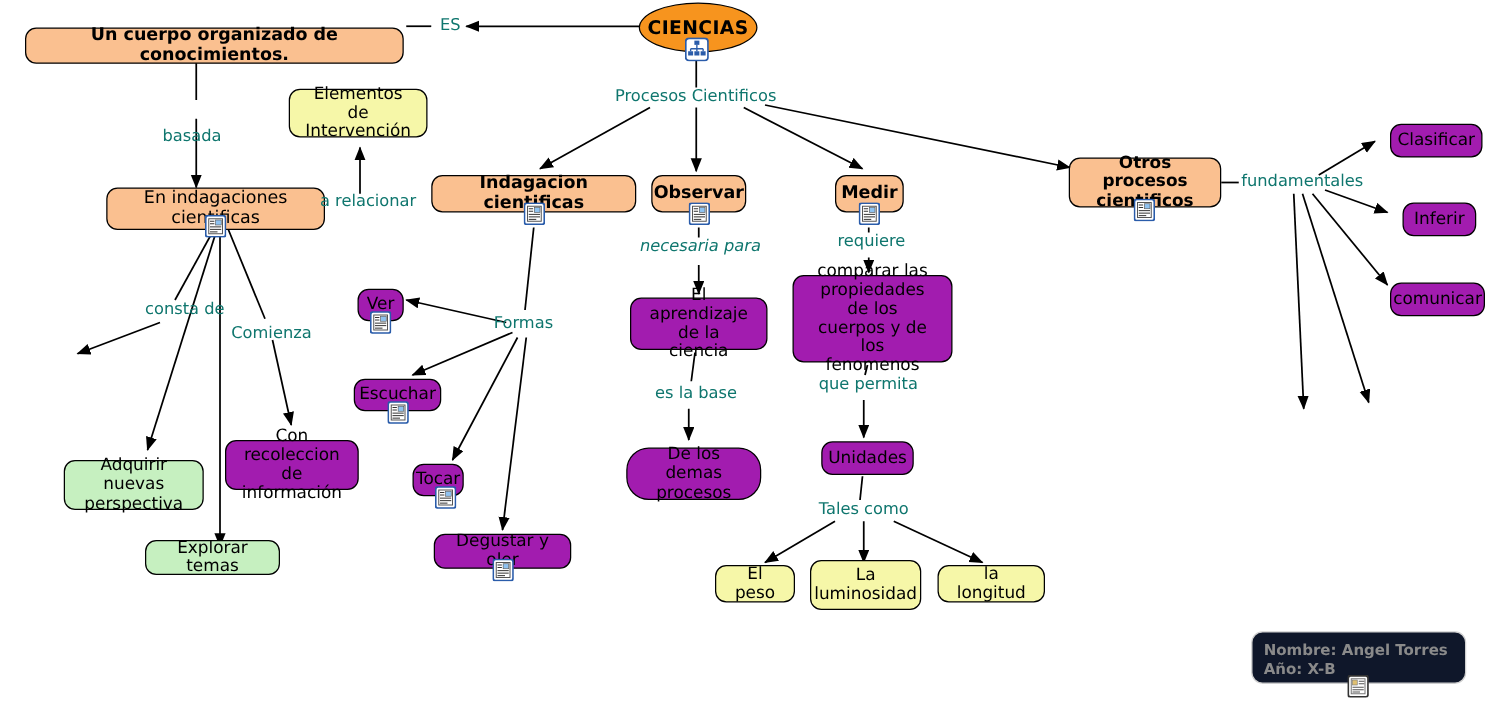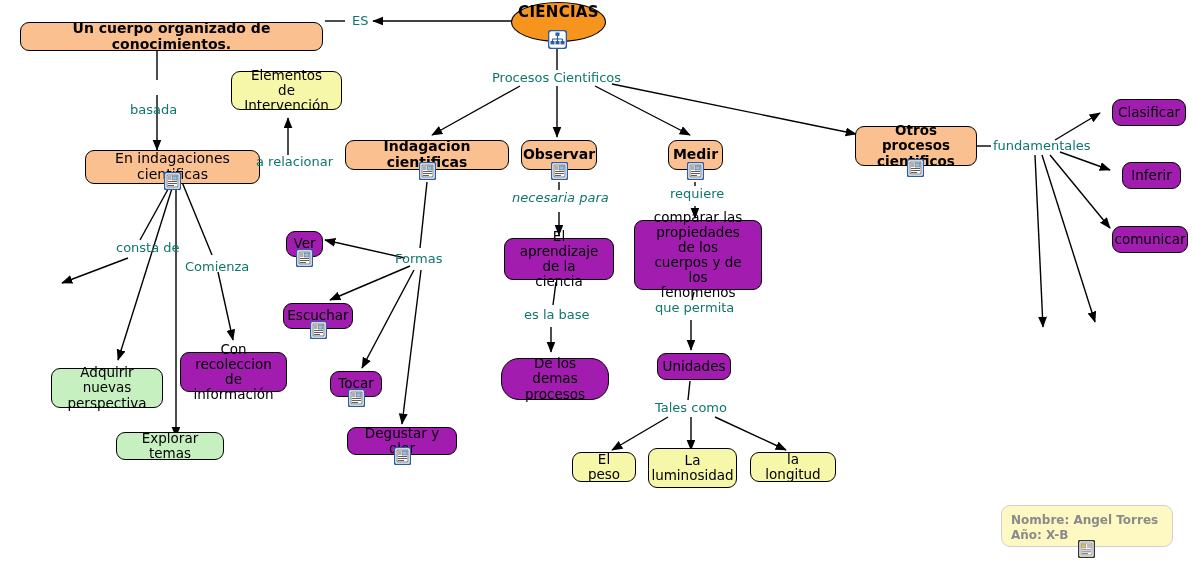--- a/index.html
+++ b/index.html
@@ -13,32 +13,32 @@
         text-align:center;line-height:1.12;color:#000;z-index:5;}
   .node span.lbl{display:block;padding:0 16px;}
 
   .n-orange{background:#fac090;}
   .n-orange-b{background:#fac090;font-weight:bold;}
   .n-blue{background:#a21caf;}
   .n-green{background:#c6f0c0;}
   .n-yellow{background:#f6f7a8;}
 
   .ellipse{position:absolute;background:#f7941e;border:1px solid #000;
-           border-radius:50%;display:flex;justify-content:center;
+           border-radius:50%;display:flex;align-items:center;justify-content:center;
            font-weight:bold;font-size:15px;letter-spacing:.3px;z-index:5;}
 
   .elabel{position:absolute;font-size:13px;color:#0f766e;white-space:nowrap;
           background:transparent;z-index:6;}
 
   
   .ricon{position:absolute;width:17px;height:18px;z-index:9;}
   .ricon.tree{width:19px;height:19px;}
 
   .footer{position:absolute;left:1001px;top:505px;width:172px;height:42px;
-          border:1px solid #d0d0d0;border-radius:9px;background:#fef9c3;
+          border:1px solid #d0d0d0;border-radius:9px;background:#0f172a;
           color:#8a8a8a;font-weight:bold;font-size:12px;line-height:1.25;
           padding:7px 0 16px 9px;box-sizing:border-box;z-index:5;}
   .footer div{white-space:nowrap;}
 </style>
 </head>
 <body>
 
 <div id="canvas">
 
   <svg class="edges" viewBox="0 0 1192 565" xmlns="http://www.w3.org/2000/svg">
@@ -236,21 +236,21 @@
   </div>
   <span class="ricon" style="left:310px;top:321px;">
     <svg viewBox="0 0 17 18" width="17" height="18">
       <rect x="0.5" y="0.5" width="16" height="17" rx="2" fill="#ffffff" stroke="#2a5caa" stroke-width="1.5"></rect>
       <rect x="3" y="3" width="11" height="12" fill="#ffffff" stroke="#555" stroke-width="0.8"></rect>
       <rect x="8.5" y="4" width="4.5" height="4" fill="#8fc2f0" stroke="#555" stroke-width="0.5"></rect>
       <path d="M4,5 h3.5 M4,7 h3.5 M4,9.5 h9 M4,11.5 h9 M4,13.5 h6" stroke="#333" stroke-width="0.8"></path>
     </svg>
   </span>
 
-  <div class="node n-blue" style="left:330px;top:371px;width:52px;height:26px;font-size:13.5px;">
+  <div class="node n-blue" style="left:330px;top:371px;width:41px;height:26px;font-size:13.5px;">
     <span class="lbl">Tocar</span>
   </div>
   <span class="ricon" style="left:348px;top:389px;">
     <svg viewBox="0 0 17 18" width="17" height="18">
       <rect x="0.5" y="0.5" width="16" height="17" rx="2" fill="#ffffff" stroke="#2a5caa" stroke-width="1.5"></rect>
       <rect x="3" y="3" width="11" height="12" fill="#ffffff" stroke="#555" stroke-width="0.8"></rect>
       <rect x="8.5" y="4" width="4.5" height="4" fill="#8fc2f0" stroke="#555" stroke-width="0.5"></rect>
       <path d="M4,5 h3.5 M4,7 h3.5 M4,9.5 h9 M4,11.5 h9 M4,13.5 h6" stroke="#333" stroke-width="0.8"></path>
     </svg>
   </span>

